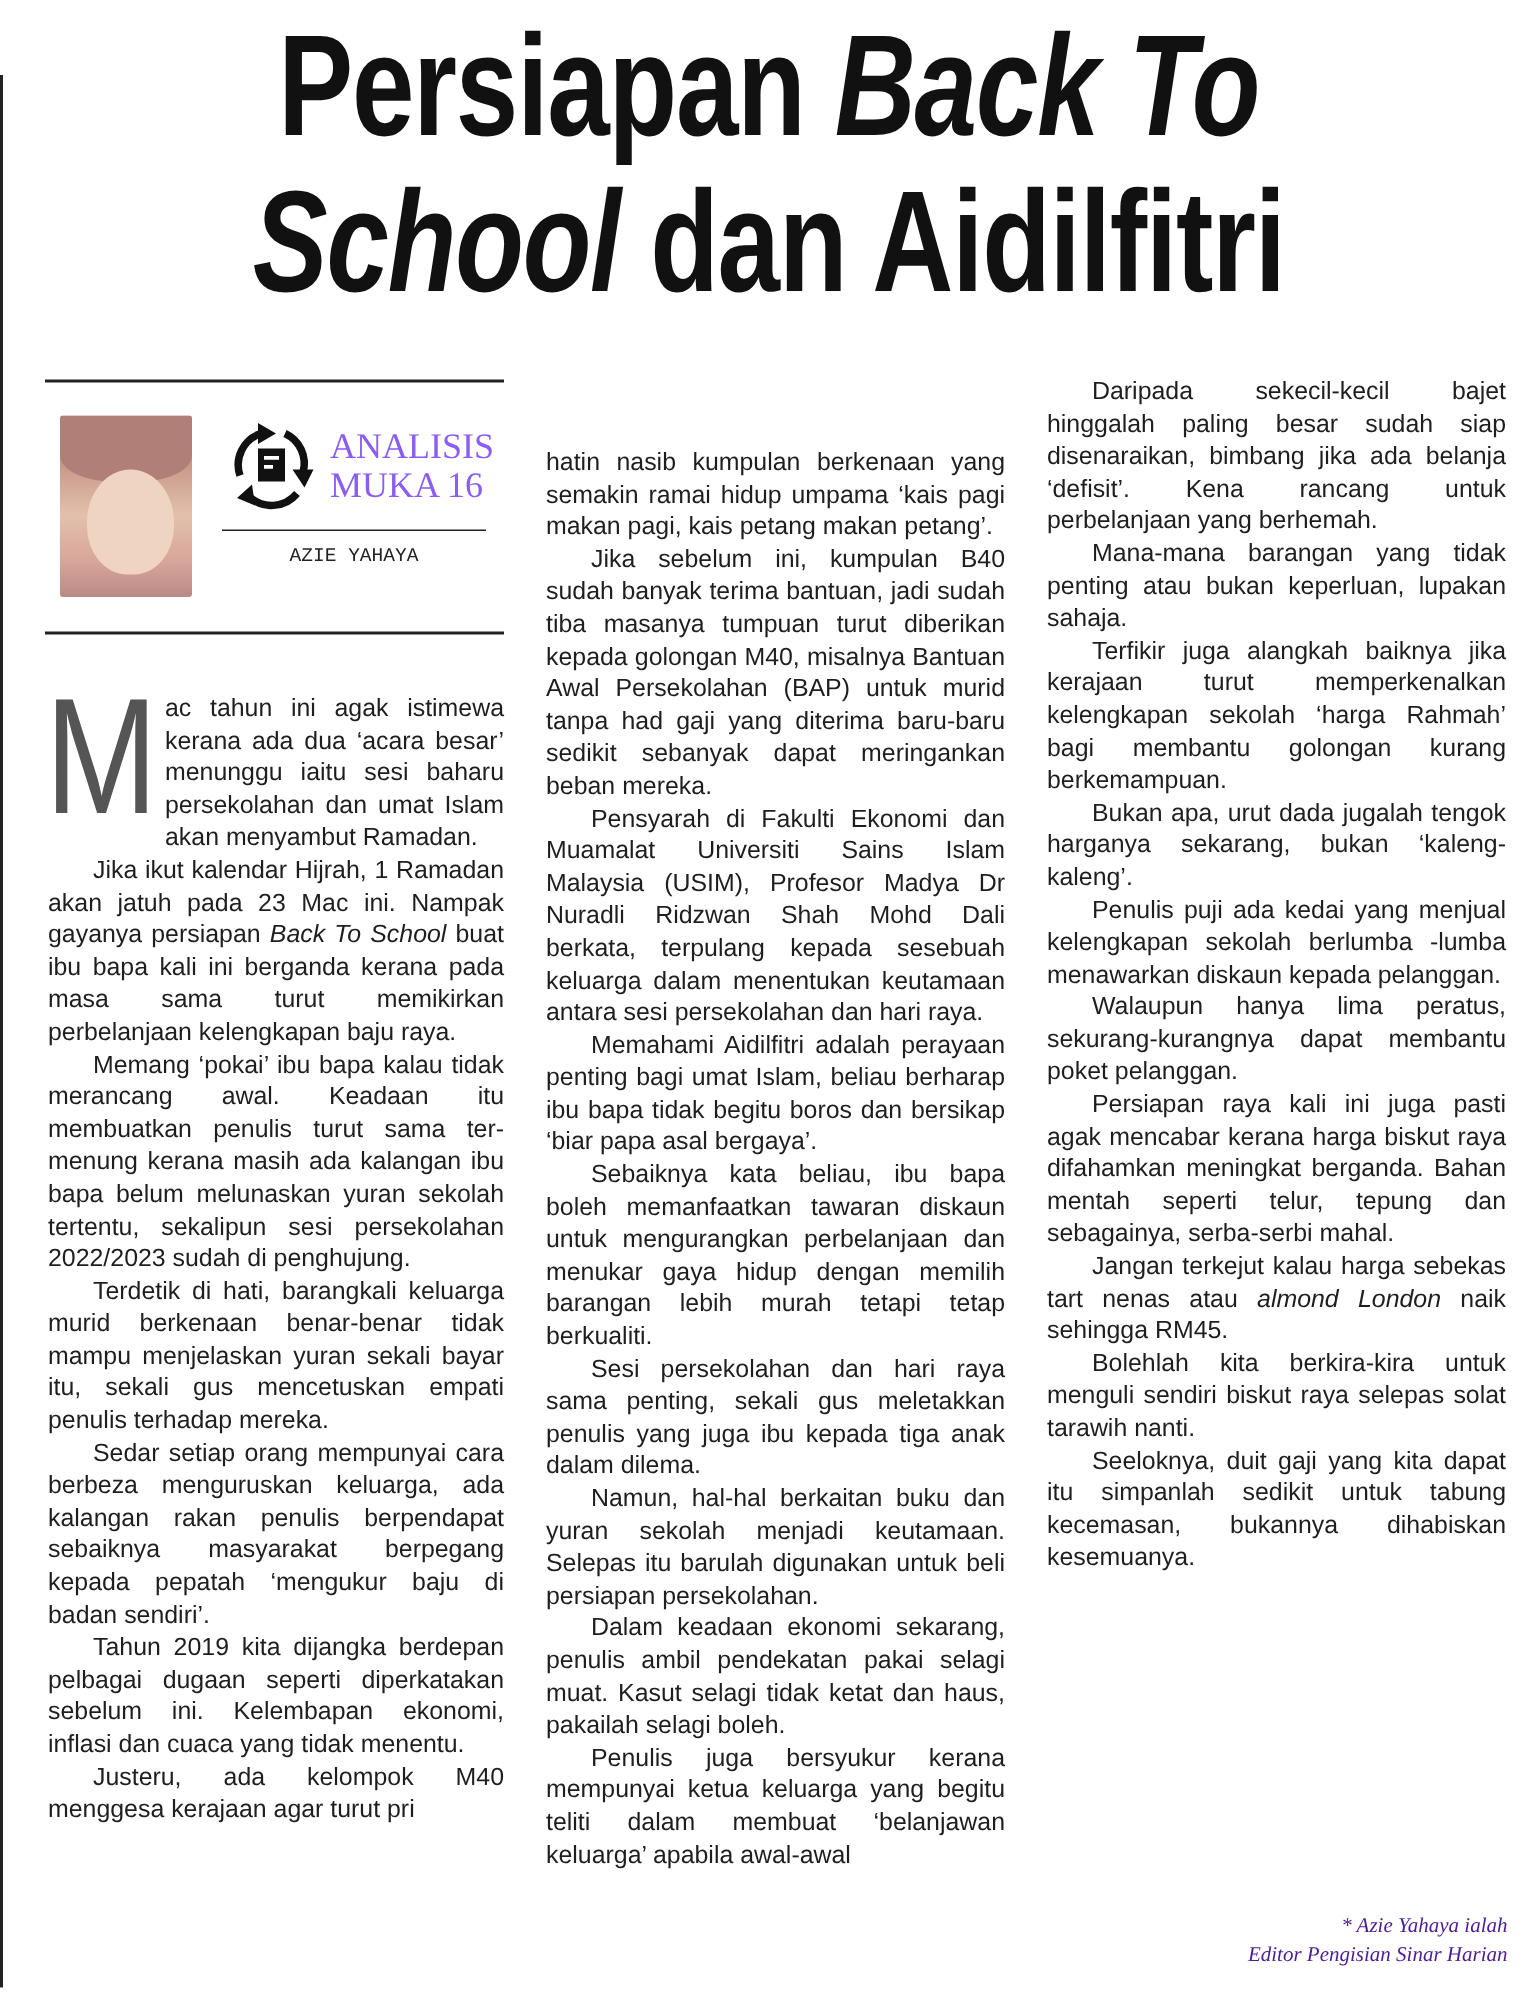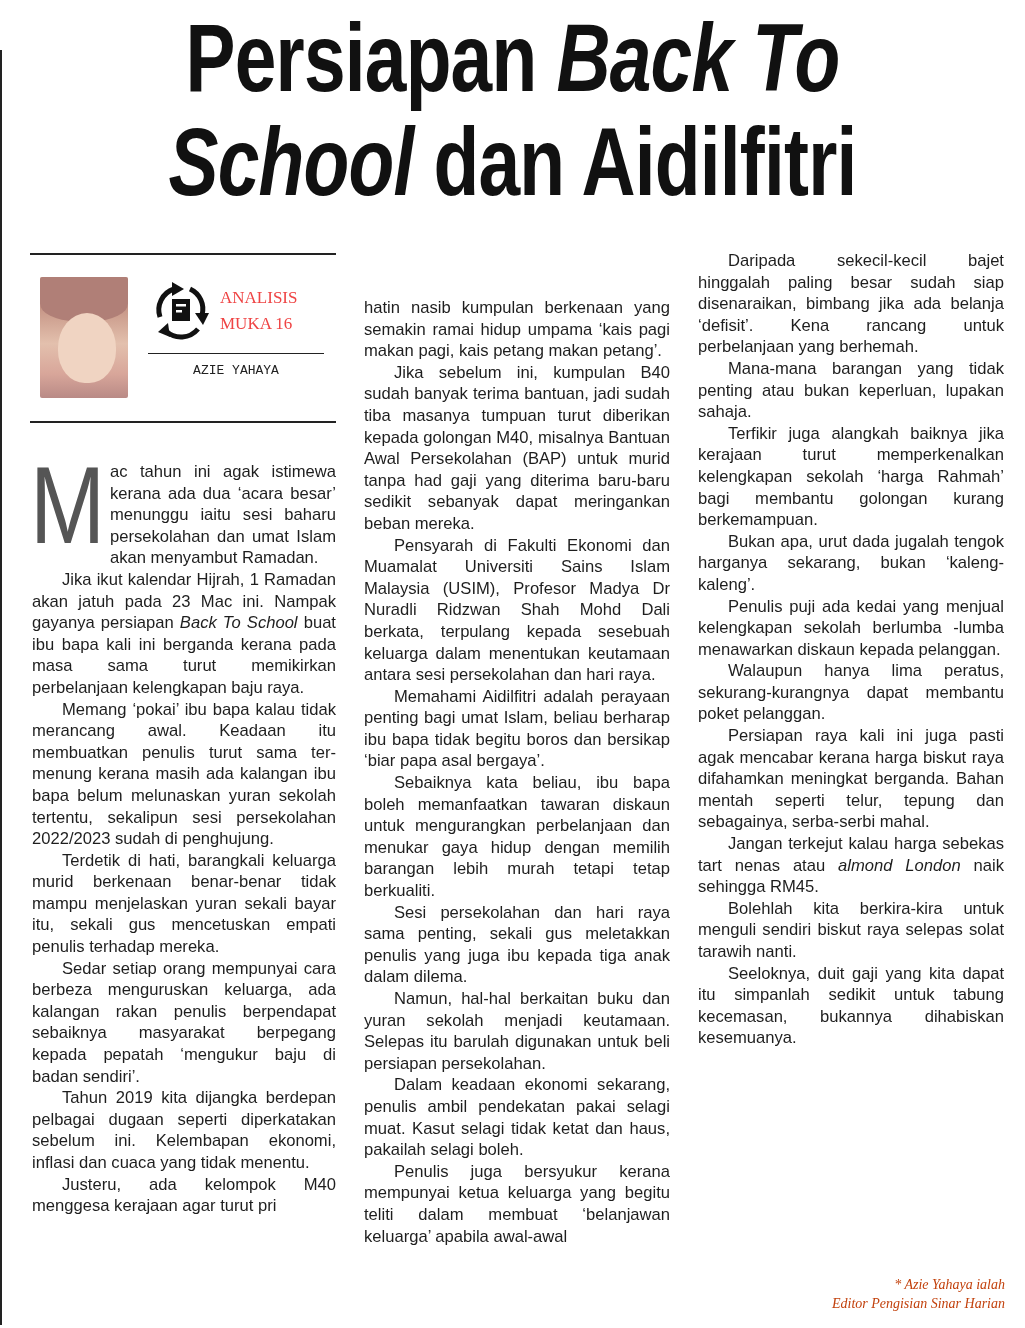--- a/index.html
+++ b/index.html
@@ -11,33 +11,33 @@
     .headline i { font-style: italic; }
 
     .byline-box { position: absolute; left: 30px; top: 253px; width: 306px; height: 170px; }
     .byline-box .rule { position: absolute; left: 0; width: 306px; height: 2px; background: #222; }
     .byline-box .rule.top { top: 0; }
     .byline-box .rule.bot { top: 168px; }
     .avatar { position: absolute; left: 10px; top: 24px; width: 88px; height: 121px; background: linear-gradient(180deg, #efd5c6 0%, #c69586 25%, #e3c0ad 55%, #d8a69a 80%, #b98a86 100%); border-radius: 2px; overflow: hidden; }
     .avatar .face { position: absolute; left: 18px; top: 36px; width: 58px; height: 70px; border-radius: 50% 50% 46% 46%; background: #f0d4c2; }
     .avatar .hijab { position: absolute; left: 0; top: 0; width: 88px; height: 44px; background: #b07f77; border-radius: 0 0 40% 40%; }
     .analisis-icon { position: absolute; left: 118px; top: 24px; width: 66px; height: 66px; }
-    .analisis-text { position: absolute; left: 190px; top: 32px; font-family: "Liberation Serif", serif; font-size: 17px; line-height: 26px; color: #ef4444; }
+    .analisis-text { position: absolute; left: 190px; top: 32px; font-family: "Liberation Serif", serif; font-size: 24px; line-height: 26px; color: #8b5cf6; }
     .byline-box .rule.mid { position: absolute; left: 118px; top: 100px; width: 176px; height: 1px; background: #222; }
     .author { position: absolute; left: 118px; top: 110px; width: 176px; text-align: center; font-family: Liberation Mono, monospace; font-size: 13px; color: #222; }
 
     .col { position: absolute; font-family: "Liberation Sans", sans-serif; font-size: 16.6px; line-height: 21.6px; color: #1e1e1e; text-align: justify; hyphens: manual; }
     .col p { margin: 0; text-indent: 30px; }
     .col p.noindent { text-indent: 0; }
     .col1 { left: 32px; top: 461px; width: 304px; }
     .col2 { left: 364px; top: 250px; width: 306px; margin-top: 47px; }
     .col3 { left: 698px; top: 250px; width: 306px; }
     .dropcap { float: left; font-family: "Liberation Sans", sans-serif; font-size: 110px; line-height: 82px; color: #555; margin: 3px 8px 0 -2px; height: 84px; transform: scaleX(0.82); transform-origin: left; width: 72px; }
     .col p i { font-style: italic; }
-    .footnote { position: absolute; right: 20px; top: 1275px; text-align: right; font-family: "Liberation Serif", serif; font-style: italic; font-size: 14px; line-height: 19px; color: #c2410c; }
+    .footnote { position: absolute; right: 20px; top: 1275px; text-align: right; font-family: "Liberation Serif", serif; font-style: italic; font-size: 14px; line-height: 19px; color: #4c1d95; }
   </style>
 </head>
 <body>
 
 <div class="left-rule"></div>
 
 <div class="headline l1"><span>Persiapan </span><i>Back To</i></div>
 <div class="headline l2"><i>School</i><span> dan Aidilfitri</span></div>
 
 <div class="byline-box">

